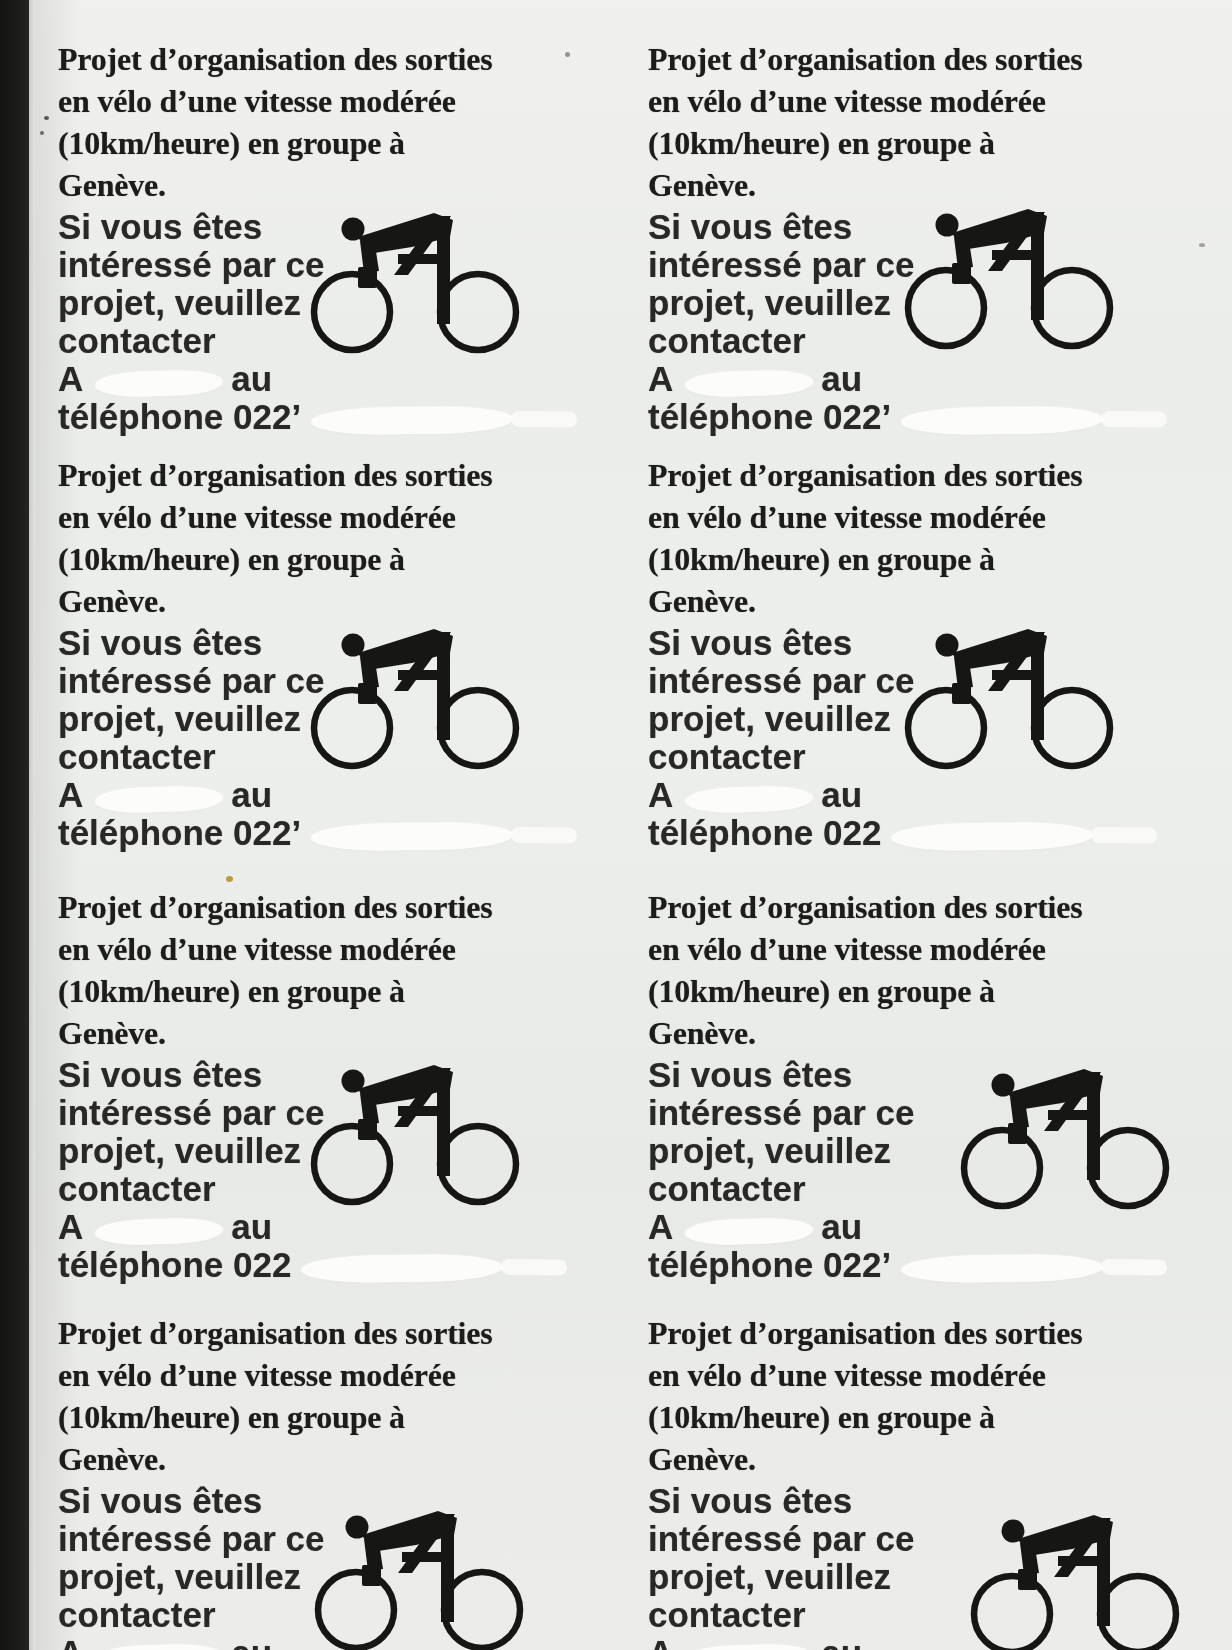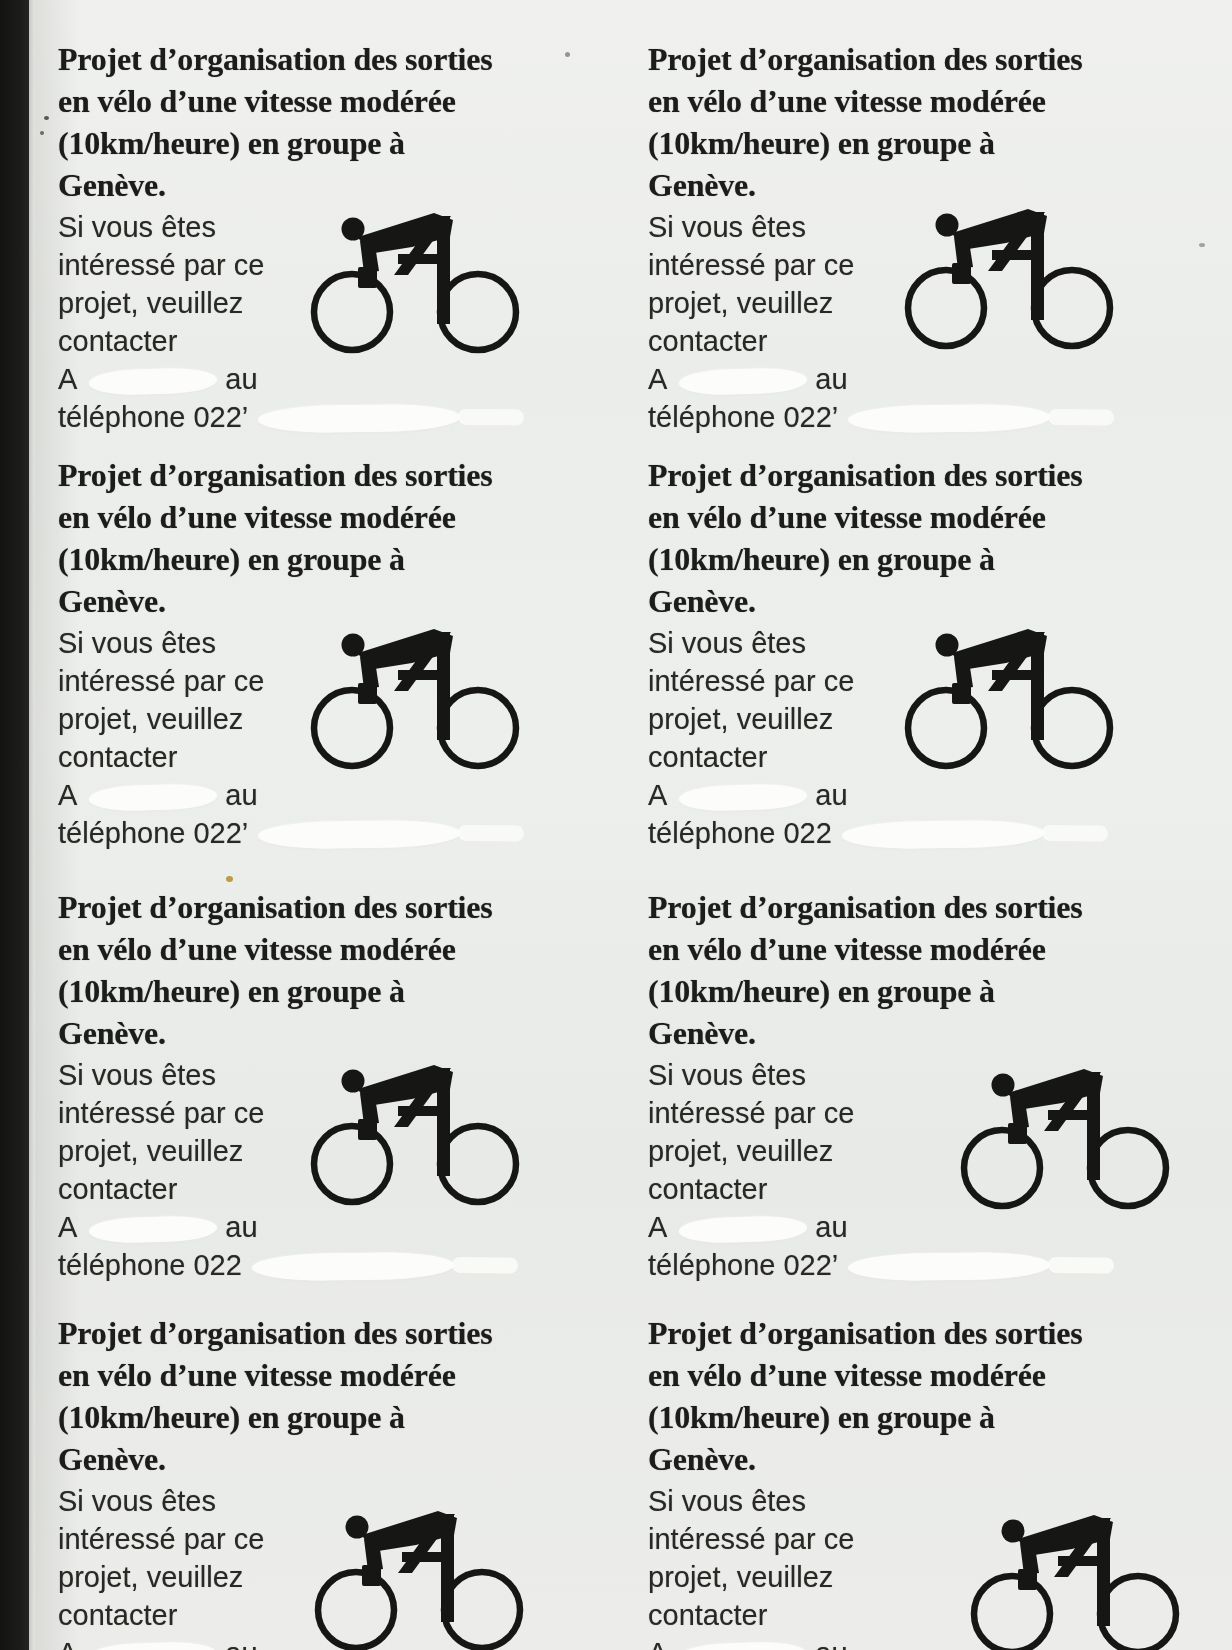--- a/index.html
+++ b/index.html
@@ -36,24 +36,25 @@
     font-weight:700;
     font-size:32px;line-height:42px;
     color:#1c1c1a;
     letter-spacing:-0.2px;
     text-shadow:0 0 1px rgba(20,20,18,0.45);
   }
   .t span{display:block;white-space:nowrap;}
   .b{
     position:relative;
     margin-top:2px;
-    font-size:29px;line-height:38px;
+    font-size:35px;line-height:38px;
     color:#282825;
     text-shadow:0 0 1px rgba(30,30,28,0.35);
     width:300px;
+    font-weight:bold;
   }
   .b .ln{display:block;white-space:nowrap;}
   
   .wpatch{
     display:inline-block;vertical-align:-5px;position:relative;
     background:#fcfcfa;
     border-radius:45% / 60%;
     box-shadow:0 0 2px rgba(255,255,255,0.95), 0 1px 2px rgba(90,90,85,0.06);
   }
   .wpatch.name{width:128px;height:25px;margin:0 8px 0 12px;transform:rotate(-1.6deg);}

